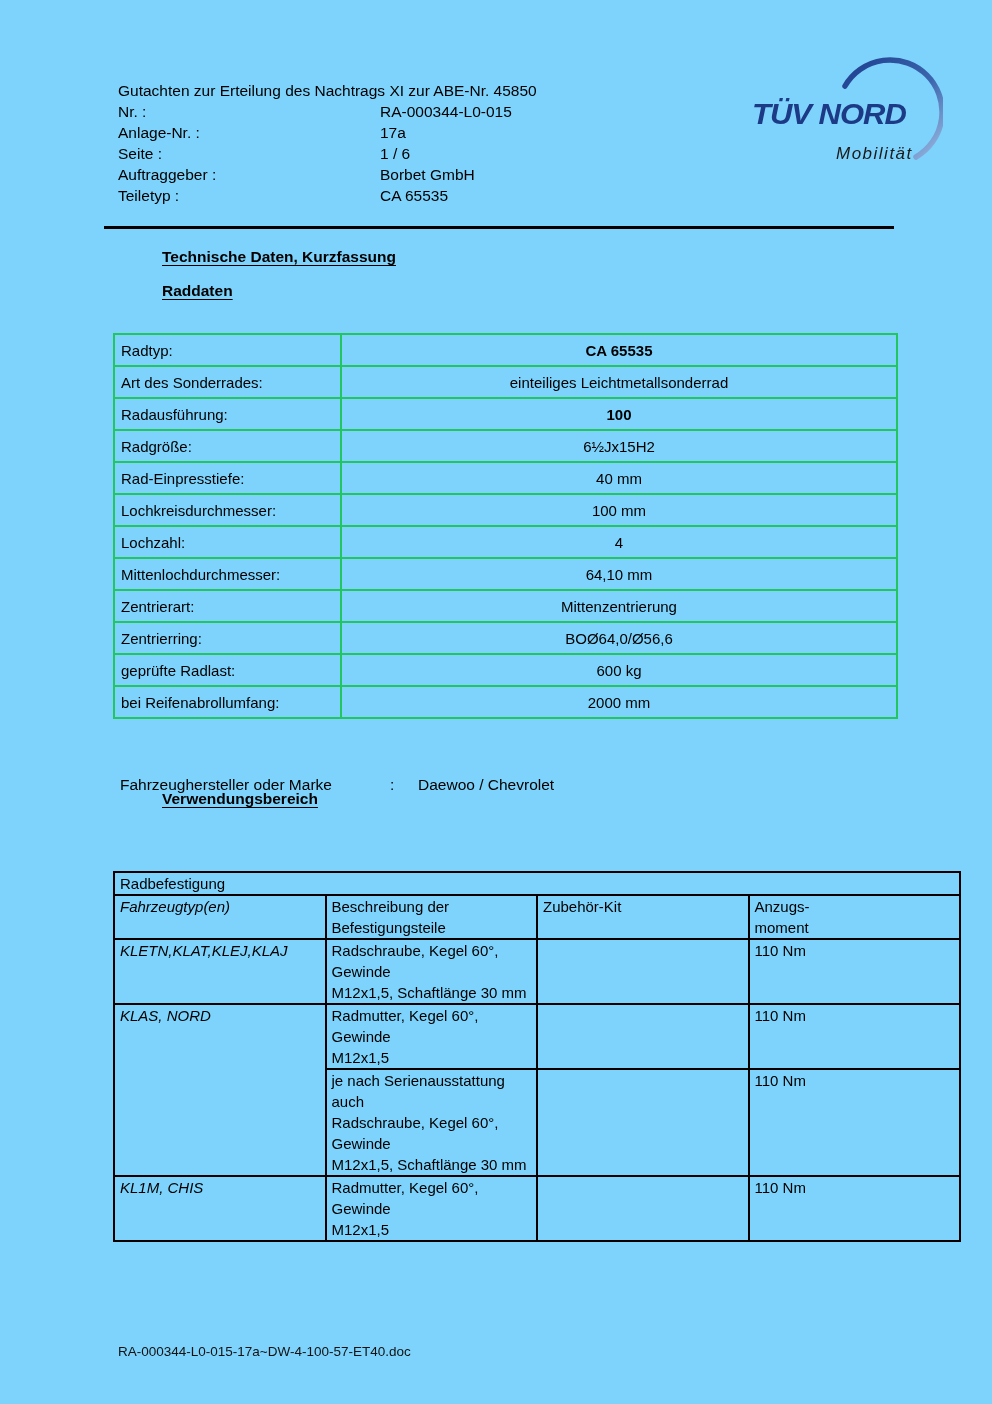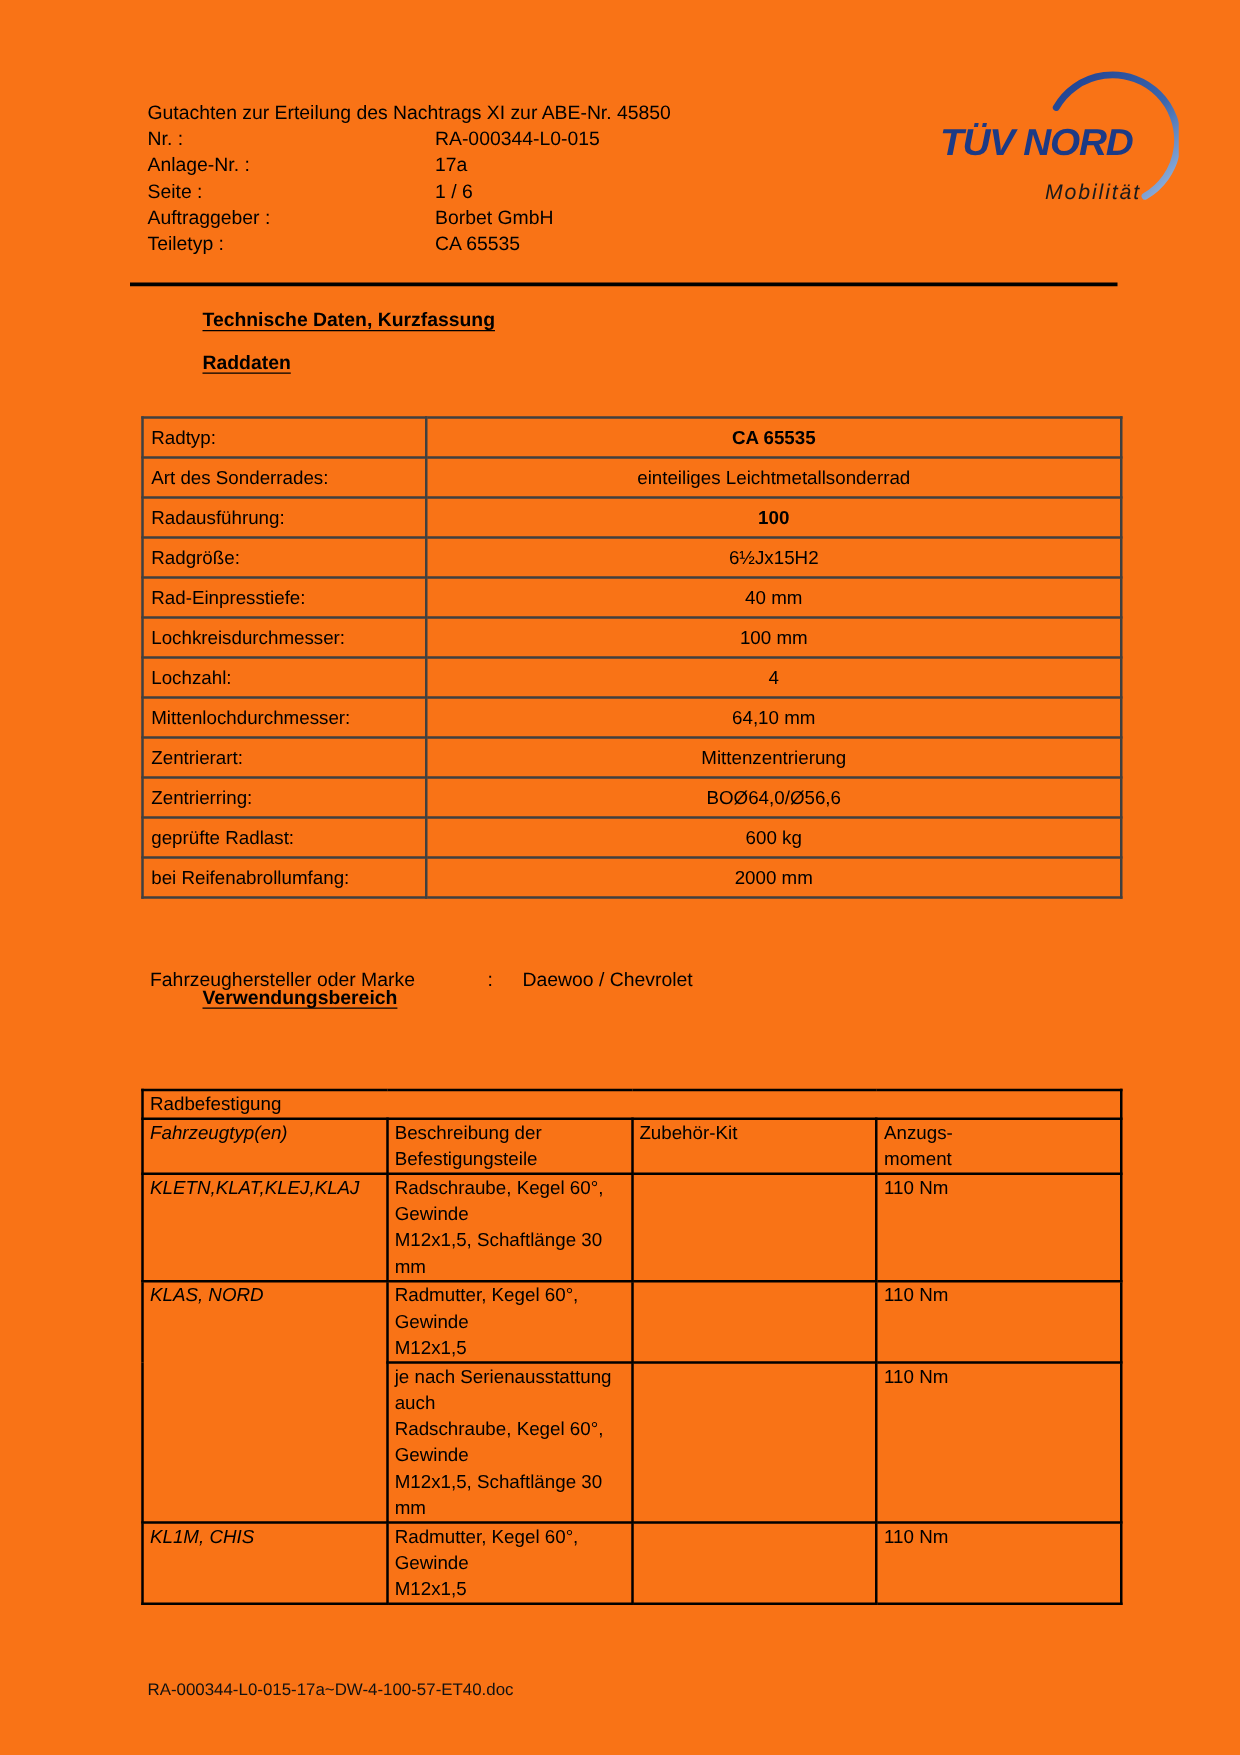--- a/index.html
+++ b/index.html
@@ -2,35 +2,35 @@
 <html><head>
 <meta charset="utf-8">
 <style>
   * { margin: 0; padding: 0; box-sizing: border-box; }
   html, body { background: #ffffff; }
   body { font-family: "Liberation Sans", "DejaVu Sans", sans-serif; color: #000; }
   .page {
     position: relative;
     width: 992px;
     height: 1404px;
-    background: #f97316;
+    background: #7dd3fc;
     overflow: hidden;
   }
 
   
   .header-block {
     position: absolute;
     left: 118px;
     top: 80px;
     font-size: 15.5px;
     line-height: 21px;
     color: #000;
   }
   .header-title { white-space: nowrap; }
-  .header-row { display: flex; }
+  .header-row { display: flex; gap: 32px; }
   .header-row .hlabel { width: 230px; flex: 0 0 230px; }
   .header-row .hvalue { white-space: nowrap; }
 
   
   .logo { position: absolute; left: 745px; top: 48px; width: 210px; height: 135px; }
   .logo-arc { position: absolute; left: 88px; top: 2px; }
   .logo-brand {
     position: absolute; left: 7px; top: 48px;
     font-size: 31px; font-weight: bold; font-style: italic;
     letter-spacing: -1px; color: #1c3a85; white-space: nowrap;
@@ -61,37 +61,37 @@
   .h-rad  { top: 282px; }
   .h-verw { top: 790px; }
 
   
   table { border-collapse: collapse; }
   .t1 {
     position: absolute; left: 113px; top: 333px;
     width: 785px; table-layout: fixed;
     font-size: 15px;
   }
-  .t1 td { border: 2px solid #404040; height: 32px; padding: 0 6px; vertical-align: middle; }
+  .t1 td { border: 2px solid #22c55e; height: 32px; padding: 0 6px; vertical-align: middle; }
   .t1 .lbl { width: 227px; text-align: left; }
   .t1 .val { text-align: center; }
   .t1 .bold { font-weight: bold; }
 
   
   .hersteller-line {
     position: absolute; left: 120px; top: 776px;
     font-size: 15.5px; display: flex; white-space: nowrap;
   }
   .hersteller-line .mlabel { width: 270px; flex: 0 0 270px; }
   .hersteller-line .mcolon { width: 28px; flex: 0 0 28px; }
 
   
   .t2 {
     position: absolute; left: 113px; top: 871px;
-    width: 785px; table-layout: fixed;
+    width: 848px; table-layout: fixed;
     font-size: 15px; line-height: 21px;
   }
   .t2 td { border: 2px solid #000; padding: 0 5px; vertical-align: top; text-align: left; }
   .t2 .c1 { width: 270px; font-style: italic; }
   .t2 .c2 { width: 330px; }
   .t2 .c3 { width: 107px; }
   .t2 .c4 { width: 78px; margin-top: 36px; }
   .t2 .caption-cell { height: 21px; }
   .t2 .pad2 { height: 44px; }
   .t2 .blk { display: block; }

